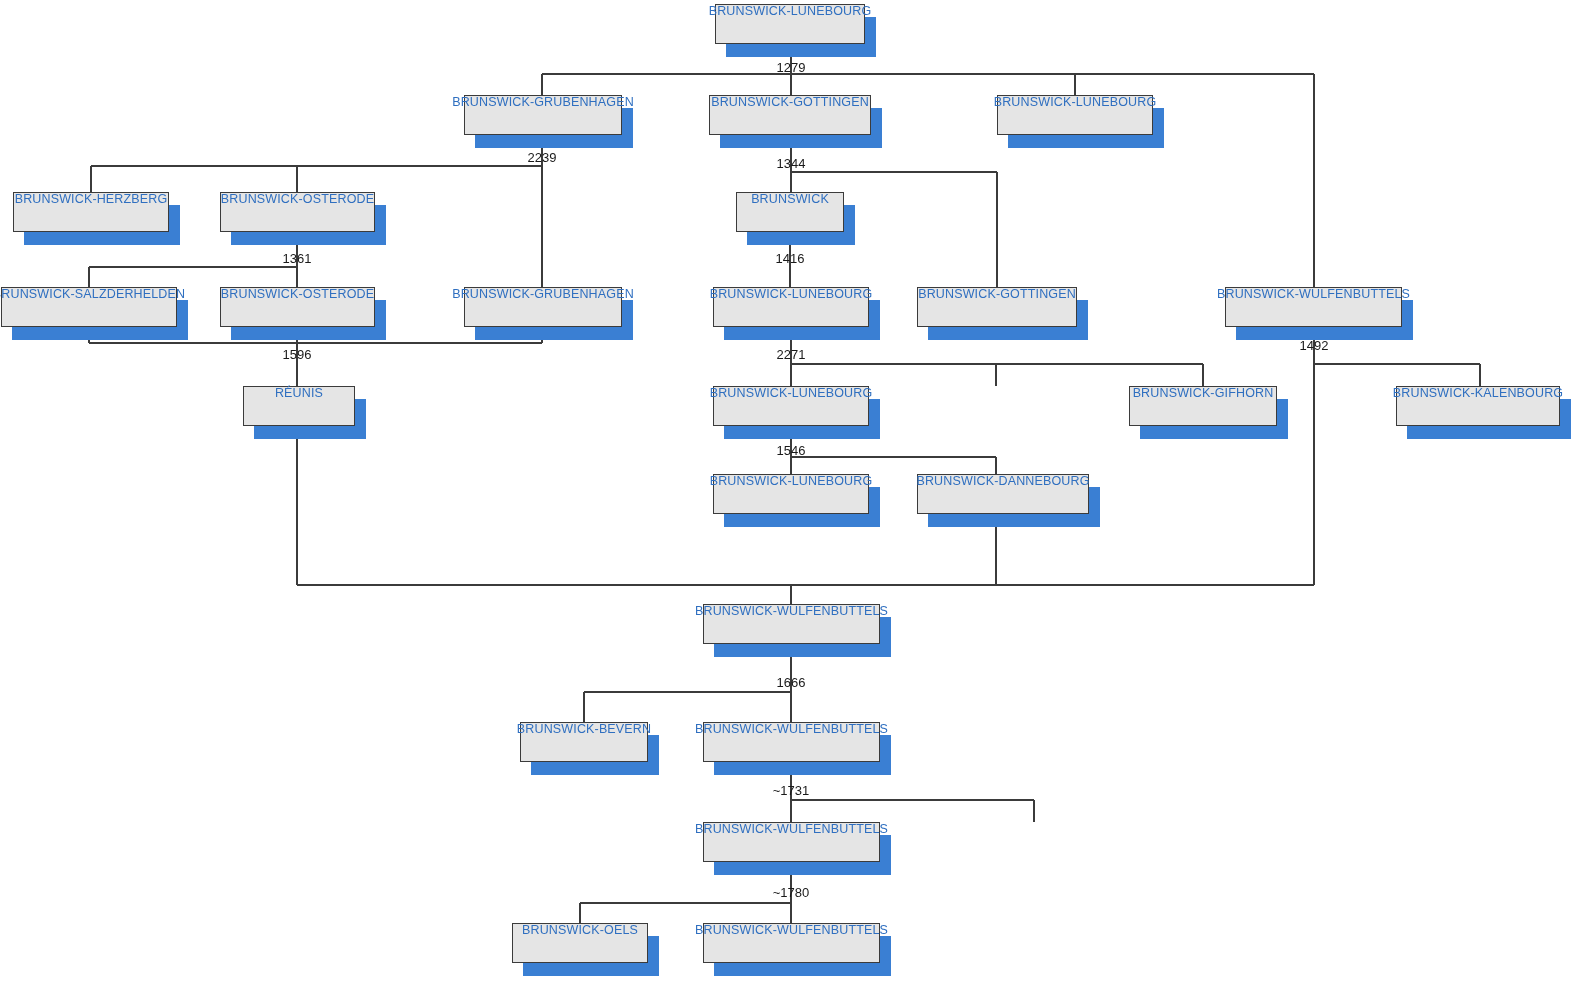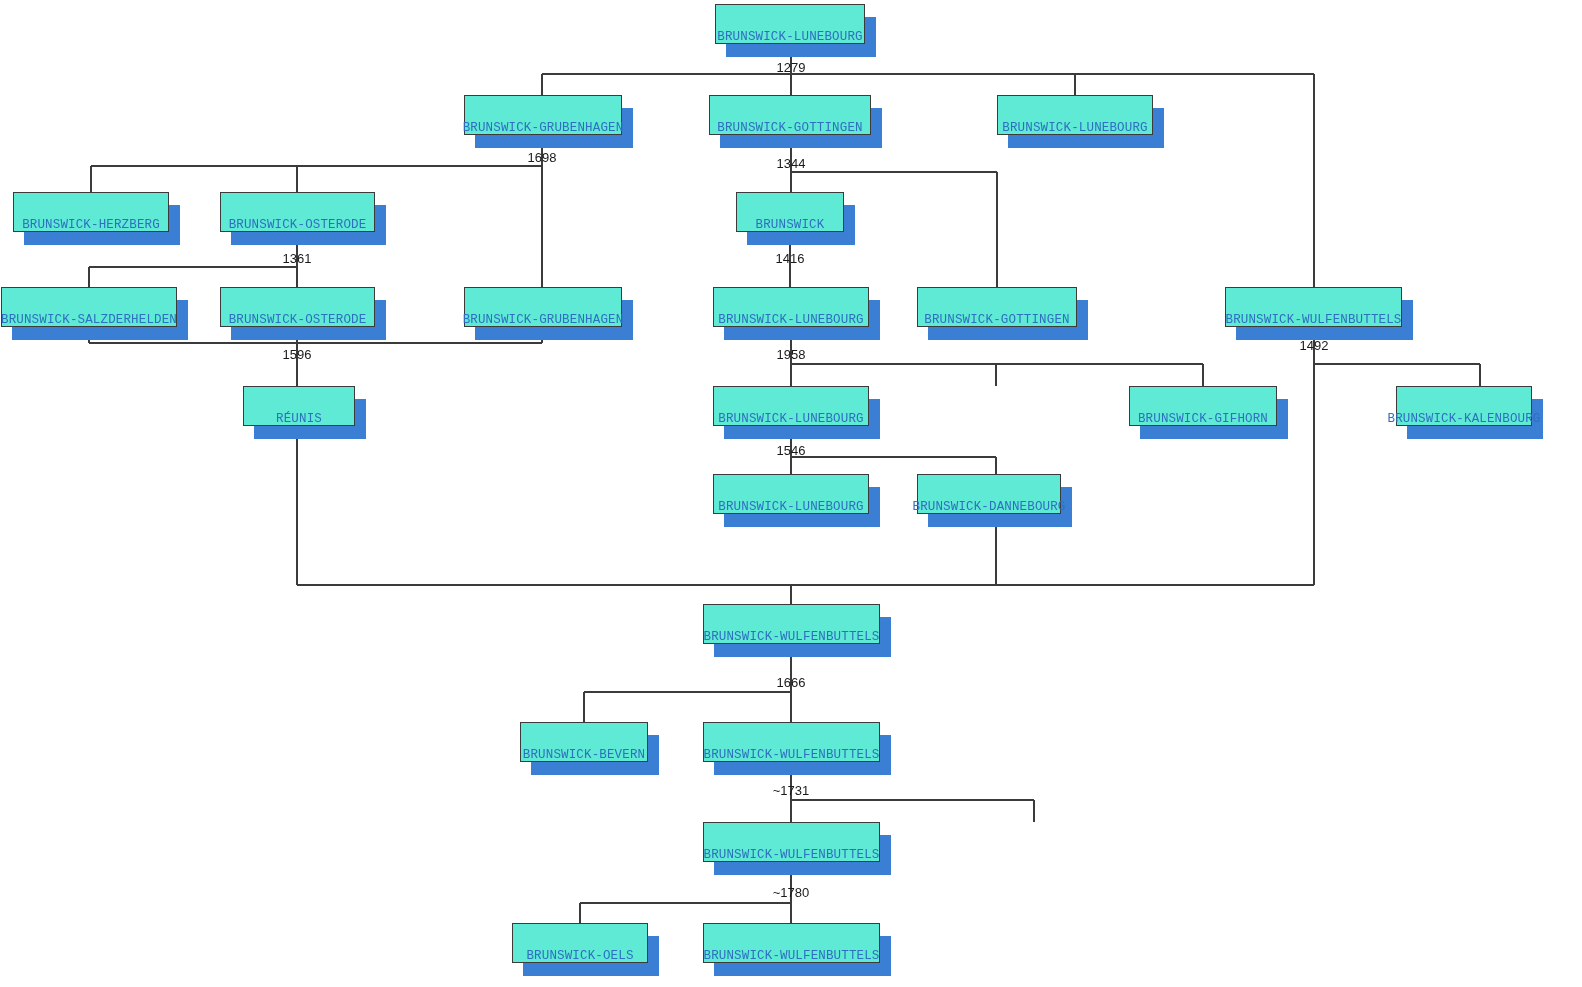--- a/index.html
+++ b/index.html
@@ -35,27 +35,26 @@
     width: 100%;
     height: 100%;
     background: #3a7fd3;
   }
   .node-box {
     position: absolute;
     left: 0;
     top: 0;
     width: 100%;
     height: 100%;
-    background: #5eead4;
+    background: #e5e5e5;
     border: 1.6px solid #3b3b3b;
     box-sizing: border-box;
     display: flex;
-    align-items: flex-end;
+    align-items: flex-start;
     justify-content: center;
-    font-family: Liberation Mono, monospace;
   }
   .node-label {
     color: #2f6fc0;
     font-size: 12.5px;
     letter-spacing: 0.15px;
     white-space: nowrap;
     text-align: center;
     line-height: 1;
   }
   .edge-label {
@@ -250,35 +249,35 @@
   </div>
 
 
   <div class="node" style="left:1129px;top:386px;width:148px;height:40px;">
     <div class="node-shadow"></div>
     <div class="node-box">
       <span class="node-label">BRUNSWICK-GIFHORN</span>
     </div>
   </div>
 
-  <div class="node" style="left:1396px;top:386px;width:136px;height:40px;">
+  <div class="node" style="left:1396px;top:386px;width:164px;height:40px;">
     <div class="node-shadow"></div>
     <div class="node-box">
       <span class="node-label">BRUNSWICK-KALENBOURG</span>
     </div>
   </div>
 
   <div class="node" style="left:713px;top:474px;width:156px;height:40px;">
     <div class="node-shadow"></div>
     <div class="node-box">
       <span class="node-label">BRUNSWICK-LUNEBOURG</span>
     </div>
   </div>
 
-  <div class="node" style="left:917px;top:474px;width:144px;height:40px;border-radius:9px;">
+  <div class="node" style="left:917px;top:474px;width:172px;height:40px;border-radius:9px;">
     <div class="node-shadow"></div>
     <div class="node-box">
       <span class="node-label">BRUNSWICK-DANNEBOURG</span>
     </div>
   </div>
 
   <div class="node" style="left:703px;top:604px;width:177px;height:40px;">
     <div class="node-shadow"></div>
     <div class="node-box">
       <span class="node-label">BRUNSWICK-WULFENBUTTELS</span>
@@ -315,25 +314,25 @@
   </div>
 
   <div class="node" style="left:703px;top:923px;width:177px;height:40px;">
     <div class="node-shadow"></div>
     <div class="node-box">
       <span class="node-label">BRUNSWICK-WULFENBUTTELS</span>
     </div>
   </div>
 
   <div class="edge-label" style="left:791px;top:61px;">1279</div>
-  <div class="edge-label" style="left:542px;top:151px;">1698</div>
+  <div class="edge-label" style="left:542px;top:151px;">2239</div>
   <div class="edge-label" style="left:791px;top:157px;">1344</div>
   <div class="edge-label" style="left:297px;top:252px;">1361</div>
   <div class="edge-label" style="left:790px;top:252px;">1416</div>
   <div class="edge-label" style="left:1314px;top:339px;">1492</div>
   <div class="edge-label" style="left:297px;top:348px;">1596</div>
-  <div class="edge-label" style="left:791px;top:348px;">1958</div>
+  <div class="edge-label" style="left:791px;top:348px;">2271</div>
   <div class="edge-label" style="left:791px;top:444px;">1546</div>
   <div class="edge-label" style="left:791px;top:676px;">1666</div>
   <div class="edge-label" style="left:791px;top:784px;">~1731</div>
   <div class="edge-label" style="left:791px;top:886px;">~1780</div>
 
 </div>
 
 </body></html>

